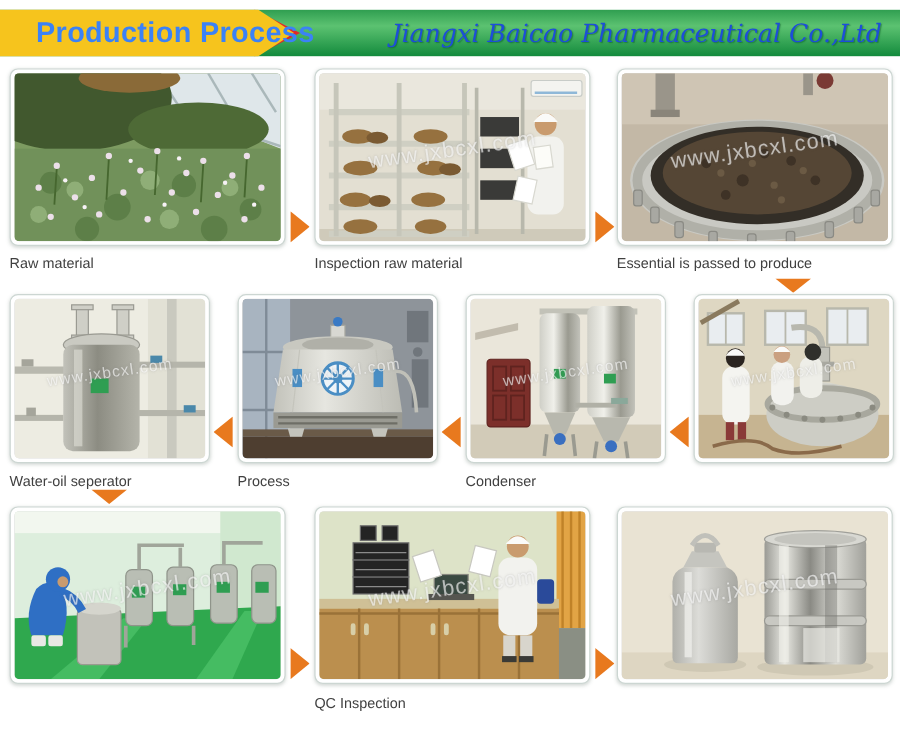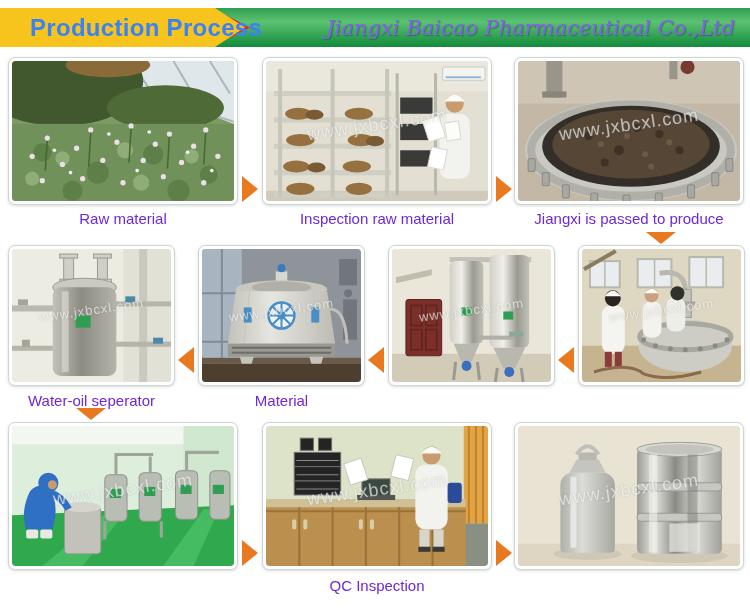--- a/index.html
+++ b/index.html
@@ -4,31 +4,31 @@
 <style>
 *{margin:0;padding:0;box-sizing:border-box}
 html,body{background:#fff}
 body{width:750px;height:610px;font-family:"Liberation Sans",sans-serif;overflow:hidden}
 .page{position:relative;width:750px;height:610px;background:#fff}
 
 
 .banner{position:absolute;left:0;top:8px;width:750px;height:39px}
 .banner>svg{position:absolute;left:0;top:0}
 .banner-title{position:absolute;left:30px;top:0;height:39px;line-height:39px;font-size:24px;font-weight:bold;color:#3b82f6;letter-spacing:.3px}
-.banner-company{position:absolute;right:15px;top:0;height:25px;line-height:41px;font-size:21px;color:#8b5cf6;font-family:"DejaVu Serif",serif;font-style:italic;text-shadow:1px 1px 1px rgba(0,80,30,.45)}
+.banner-company{position:absolute;right:15px;top:0;height:25px;line-height:41px;font-size:21px;color:#1d4ed8;font-family:"DejaVu Serif",serif;font-style:italic;text-shadow:1px 1px 1px rgba(0,80,30,.45)}
 
 
 .cell{position:absolute;background:#fff;border:1px solid #ccd6d2;border-radius:7px;padding:3px;box-shadow:0 1px 3px rgba(90,110,100,.25)}
 .ph{position:relative;width:100%;height:100%;border-radius:4px;overflow:hidden;background:#ddd}
 .ph svg{display:block;width:100%;height:100%}
 .wm{position:absolute;left:0;right:0;top:46%;transform:translateY(-50%) rotate(-8deg);text-align:center;color:rgba(255,255,255,.62);font-size:18px;letter-spacing:1px;white-space:nowrap;text-shadow:0 0 2px rgba(110,110,110,.35);pointer-events:none}
 .wm.small{font-size:13px}
 
 
-.step-label{position:absolute;height:20px;line-height:20px;text-align:center;font-size:15px;color:#6d28d9}
+.step-label{position:absolute;height:20px;line-height:20px;text-align:left;font-size:12px;color:#404040}
 
 
 .arrow{position:absolute;line-height:0}
 </style>
 </head>
 <body>
 
 <div class="page">
 
   <div class="banner">
@@ -225,21 +225,21 @@
       </svg>
   </div>
   <div class="arrow" style="left:496px;top:176px">
     <svg width="16" height="26" viewBox="0 0 16 26">
         <polygon points="0,0 16,13 0,26" fill="#E8791E"></polygon>
       </svg>
   </div>
 
   <div class="step-label" style="left:8px;top:209px;width:230px">Raw material</div>
   <div class="step-label" style="left:262px;top:209px;width:230px">Inspection raw material</div>
-  <div class="step-label" style="left:514px;top:209px;width:230px">Jiangxi is passed to produce</div>
+  <div class="step-label" style="left:514px;top:209px;width:230px">Essential is passed to produce</div>
 
   <div class="arrow" style="left:646px;top:232px">
     <svg width="30" height="12" viewBox="0 0 30 12">
         <polygon points="0,0 30,0 15,12" fill="#E8791E"></polygon>
       </svg>
   </div>
 
   <div class="cell" style="left:8px;top:245px;width:167px;height:141px">
     <div class="ph">
       <svg viewBox="0 0 160 132" preserveAspectRatio="none">
@@ -434,21 +434,22 @@
         <polygon points="16,0 0,13 16,26" fill="#E8791E"></polygon>
       </svg>
   </div>
   <div class="arrow" style="left:558px;top:347px">
     <svg width="16" height="26" viewBox="0 0 16 26">
         <polygon points="16,0 0,13 16,26" fill="#E8791E"></polygon>
       </svg>
   </div>
 
   <div class="step-label" style="left:8px;top:391px;width:167px">Water-oil seperator</div>
-  <div class="step-label" style="left:198px;top:391px;width:167px">Material</div>
+  <div class="step-label" style="left:198px;top:391px;width:167px">Process</div>
+  <div class="step-label" style="left:388px;top:391px;width:167px">Condenser</div>
 
   <div class="arrow" style="left:76px;top:408px">
     <svg width="30" height="12" viewBox="0 0 30 12">
         <polygon points="0,0 30,0 15,12" fill="#E8791E"></polygon>
       </svg>
   </div>
 
   <div class="cell" style="left:8px;top:422px;width:230px;height:148px">
     <div class="ph">
       <svg viewBox="0 0 220 138" preserveAspectRatio="none">

